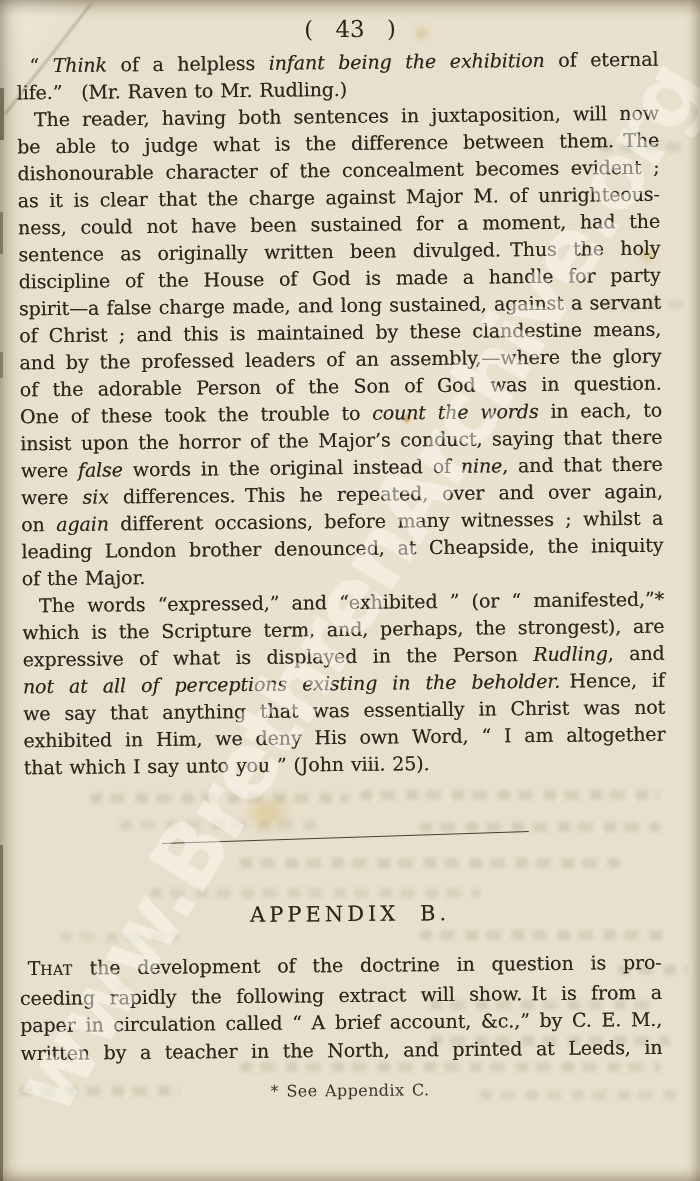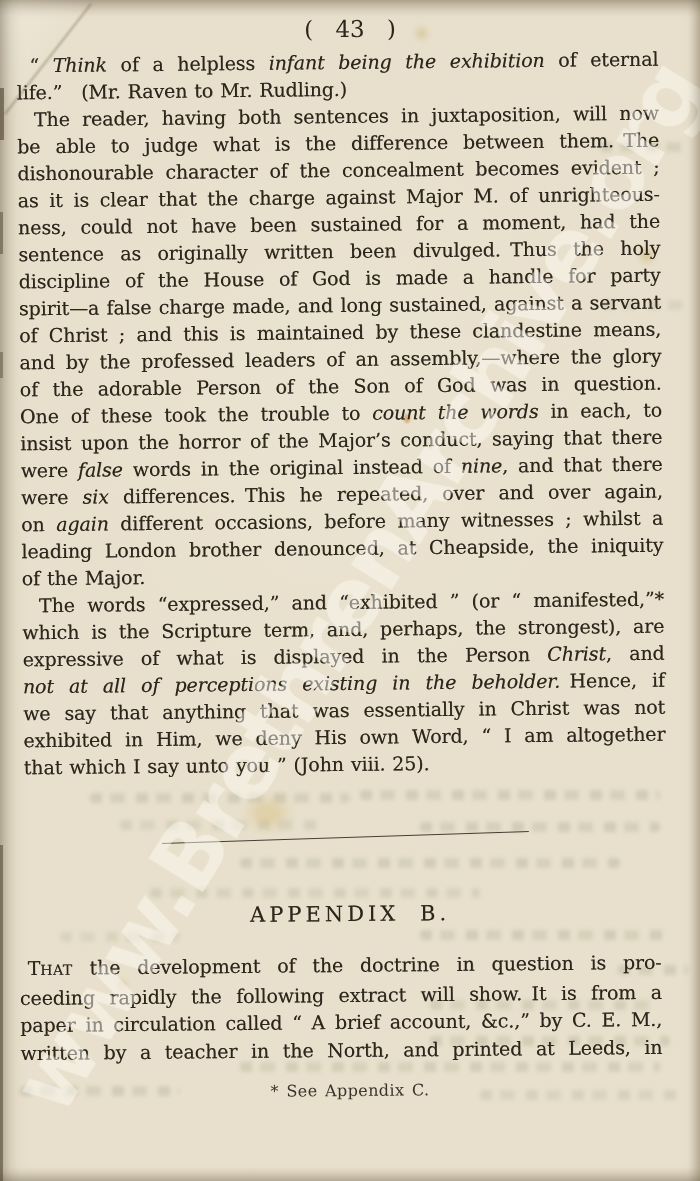--- a/index.html
+++ b/index.html
@@ -152,21 +152,21 @@
         <div class="line"><span>insist upon the horror of the Major’s conduct, saying that there</span></div>
         <div class="line"><span>were </span><span class="it">false</span><span> words in the original instead of </span><span class="it">nine</span><span>, and that there</span></div>
         <div class="line"><span>were </span><span class="it">six</span><span> differences. This he repeated, over and over again,</span></div>
         <div class="line"><span>on </span><span class="it">again</span><span> different occasions, before many witnesses ; whilst a</span></div>
         <div class="line"><span>leading London brother denounced, at Cheapside, the iniquity</span></div>
         <div class="line last"><span>of the Major.</span></div>
       </div>
       <div class="para body">
         <div class="line"><span>The words “expressed,” and “exhibited ” (or “ manifested,”*</span></div>
         <div class="line"><span>which is the Scripture term, and, perhaps, the strongest), are</span></div>
-        <div class="line"><span>expressive of what is displayed in the Person </span><span class="it">Christ</span><span>, and</span></div>
+        <div class="line"><span>expressive of what is displayed in the Person </span><span class="it">Rudling</span><span>, and</span></div>
         <div class="line"><span class="it">not at all of perceptions existing in the beholder.</span><span> Hence, if</span></div>
         <div class="line"><span>we say that anything that was essentially in Christ was not</span></div>
         <div class="line"><span>exhibited in Him, we deny His own Word, “ I am altogether</span></div>
         <div class="line last"><span>that which I say unto you ” (John viii. 25).</span></div>
       </div>
     </div>
 
   <div class="divider"></div>
 
   <div class="appendix-heading">APPENDIX B.</div>

